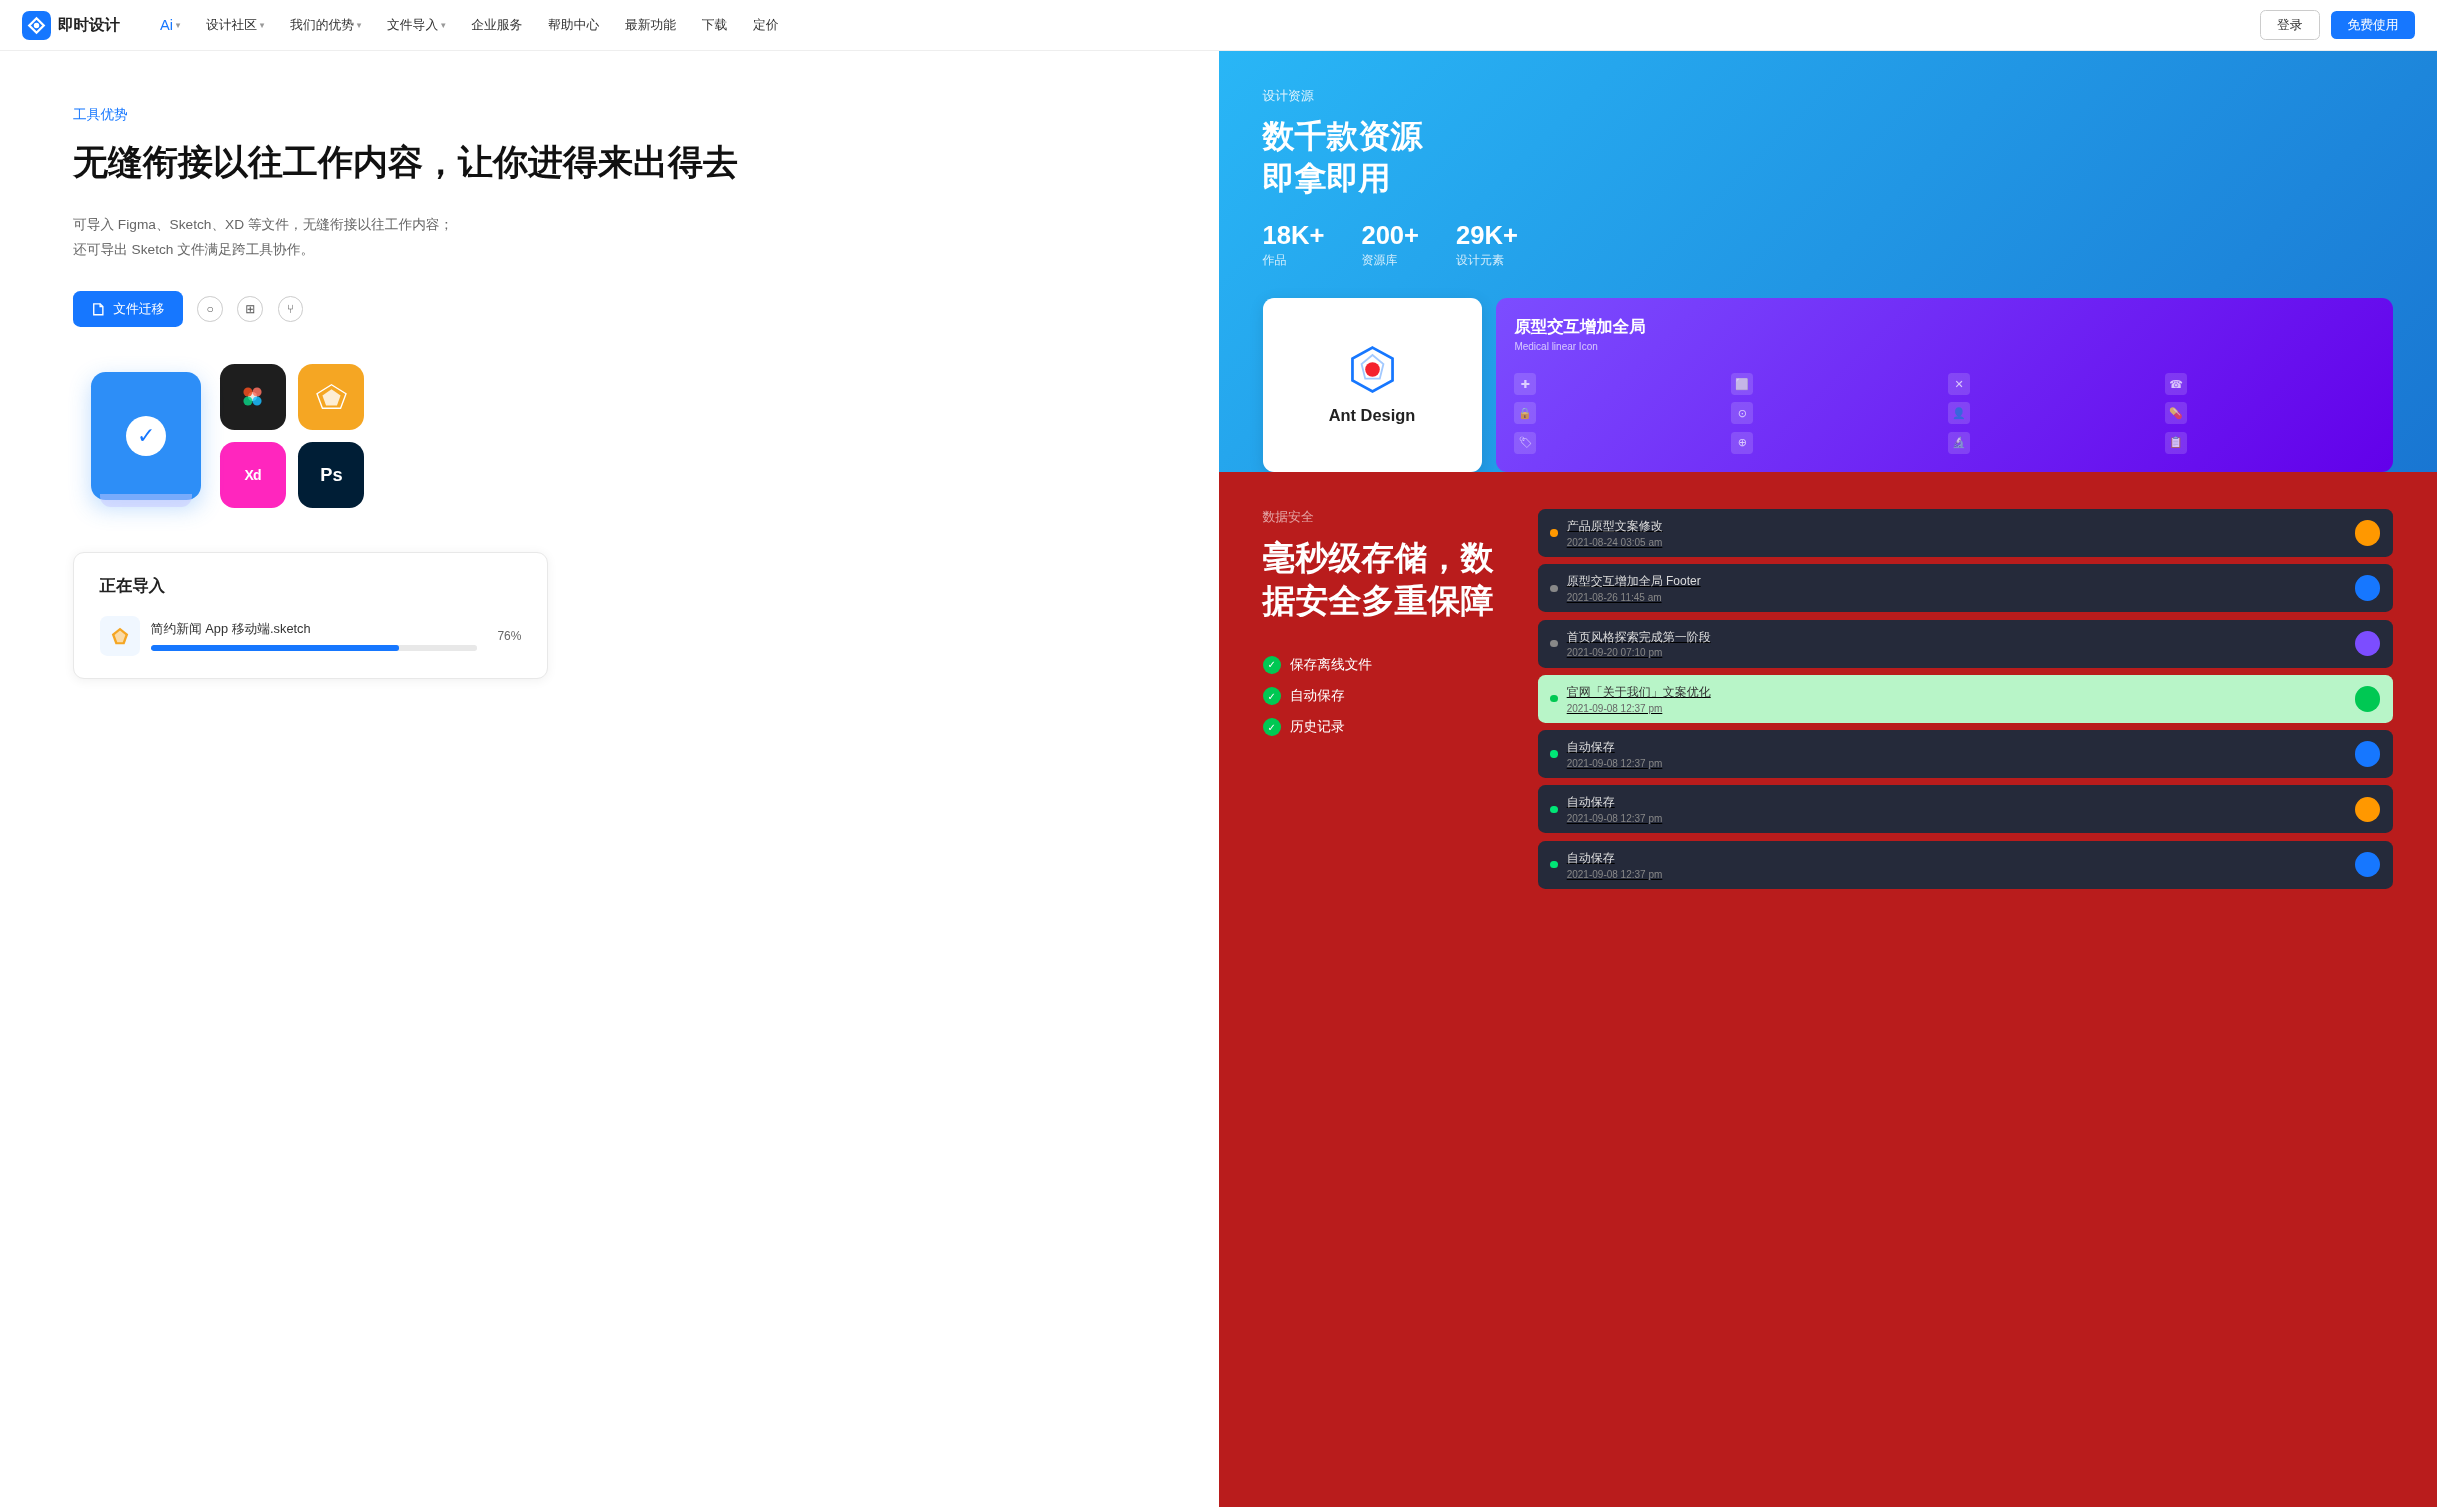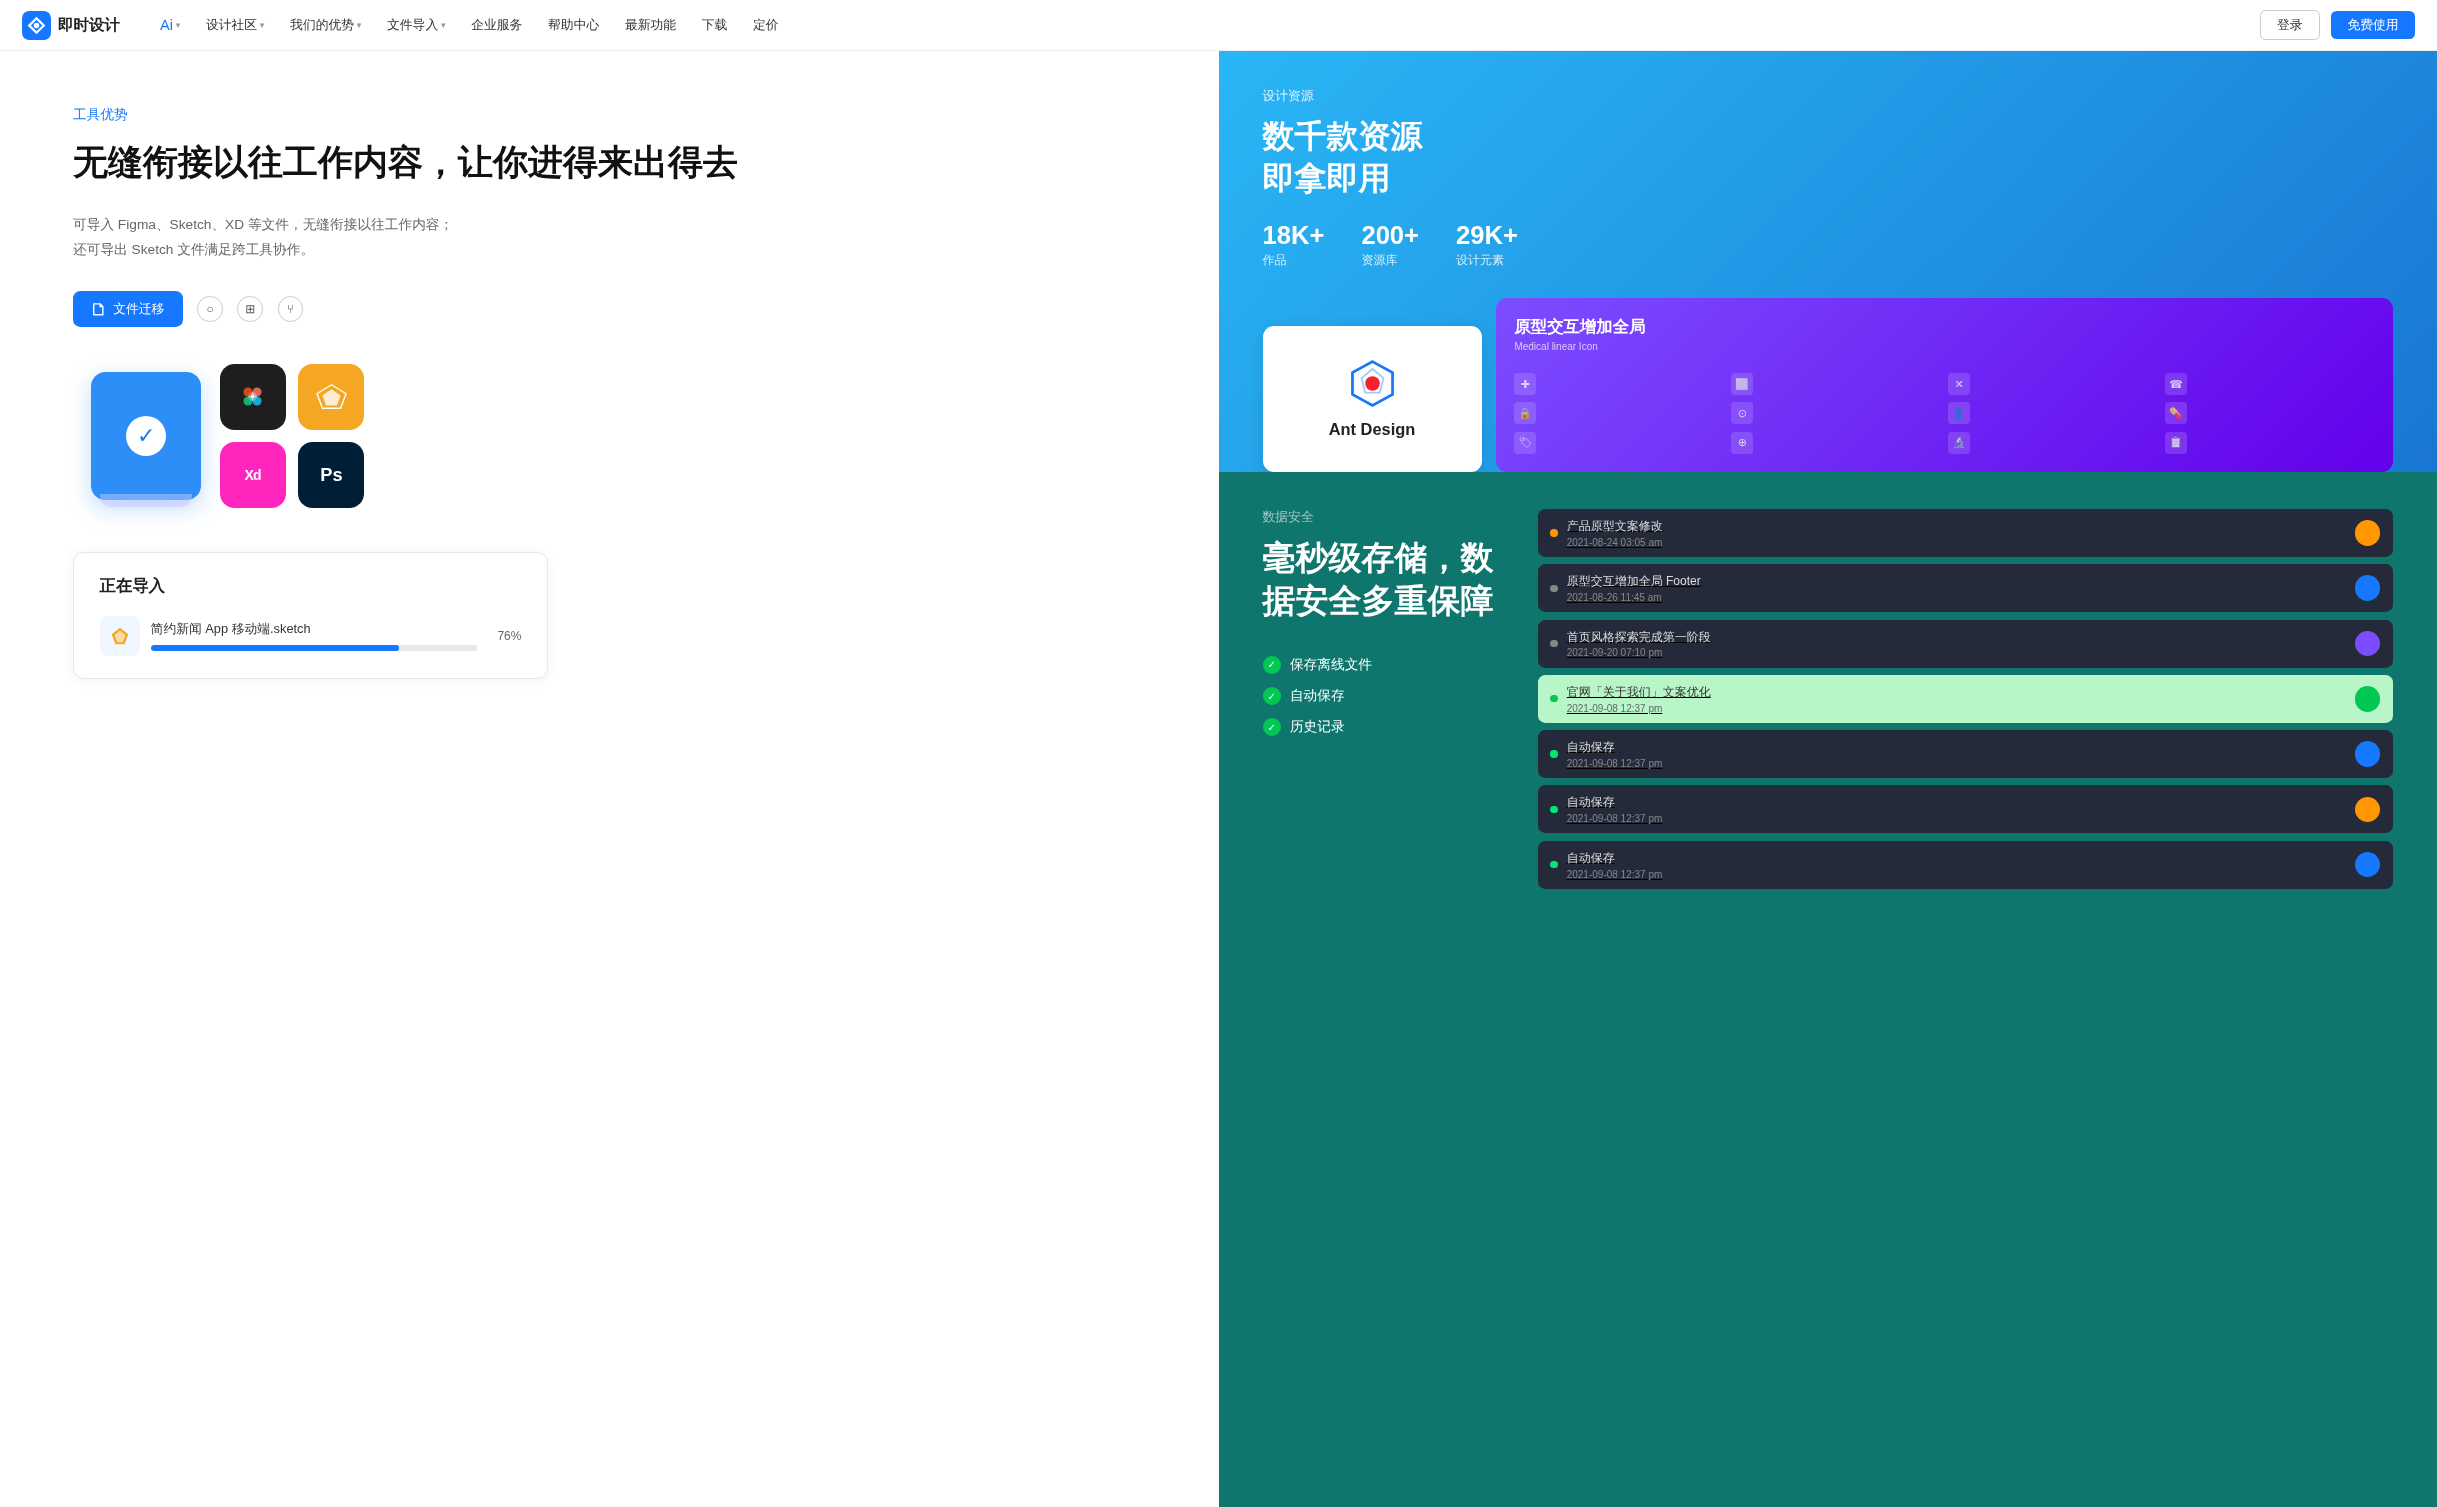--- a/index.html
+++ b/index.html
@@ -308,21 +308,21 @@
     }
     .resource-cards-row {
       display: flex;
       gap: 14.6px;
       align-items: flex-end;
     }
     .res-card-white {
       background: #fff;
       border-radius: 11px;
       width: 219px;
-      height: 146px;
+      height: 174px;
       display: flex;
       flex-direction: column;
       align-items: center;
       justify-content: center;
       gap: 11px;
       box-shadow: 0 3.7px 14.6px rgba(0,0,0,0.1);
       flex-shrink: 0;
     }
     .ant-design-logo {
       width: 51px;
@@ -368,21 +368,21 @@
       border-radius: 3.7px;
       display: flex;
       align-items: center;
       justify-content: center;
       font-size: 11px;
       color: rgba(255,255,255,0.7);
     }
 
     
     .data-security-card {
-      background: #0f766e;
+      background: #b91c1c;
       padding: 37px 44px;
       flex: 1;
       display: flex;
       gap: 37px;
       min-height: 329px;
     }
     .security-left {
       flex: 0 0 238px;
     }
     .security-label {

